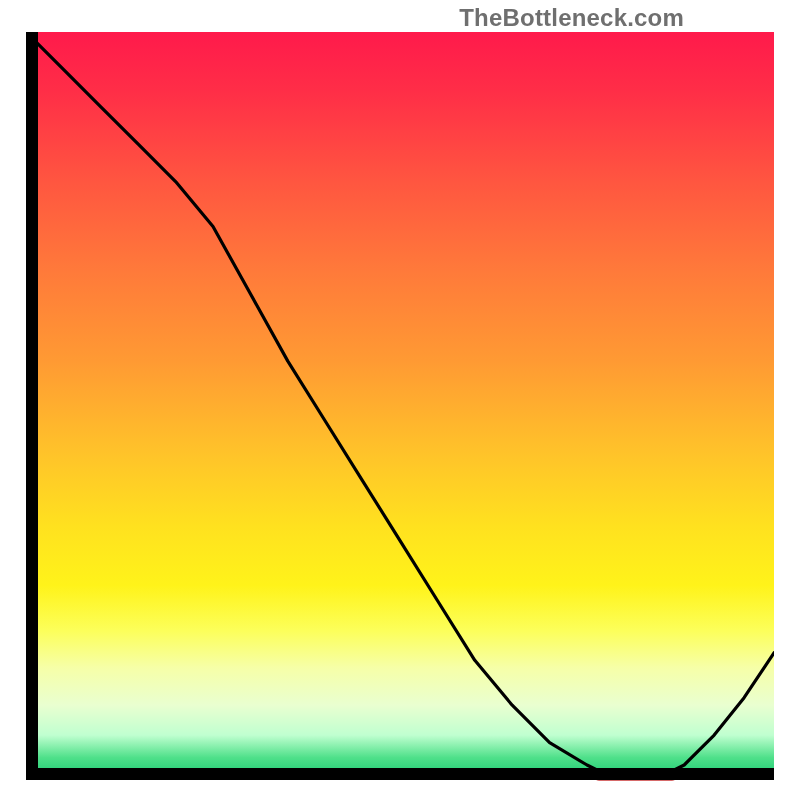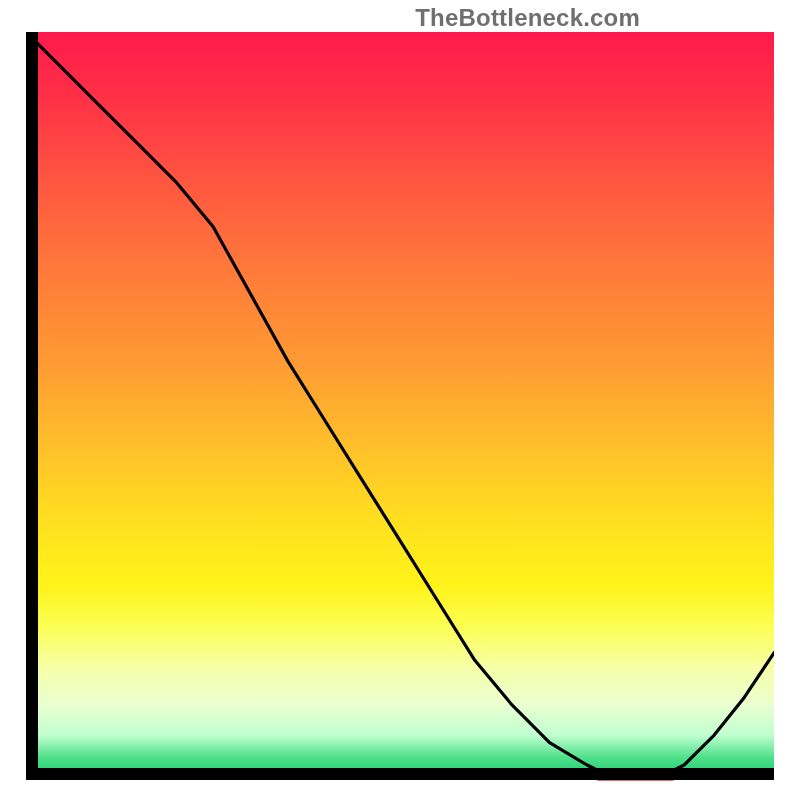--- a/index.html
+++ b/index.html
@@ -8,20 +8,21 @@
     width: 800px;
     height: 800px;
     background: #ffffff;
     font-family: Arial, Helvetica, sans-serif;
     overflow: hidden;
   }
   .stage {
     position: relative;
     width: 652px;
     height: 800px;
+    padding-left: 44px;
   }
   .watermark {
     position: absolute;
     top: 4px;
     right: 12px;
     font-size: 24px;
     font-weight: 600;
     color: #6f6f6f;
     letter-spacing: 0.2px;
     user-select: none;

